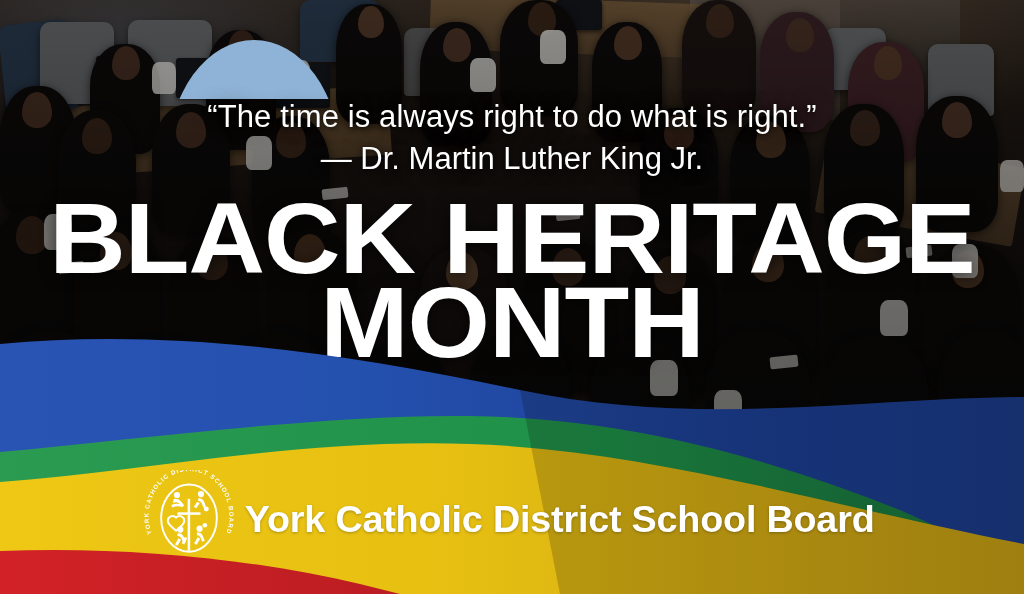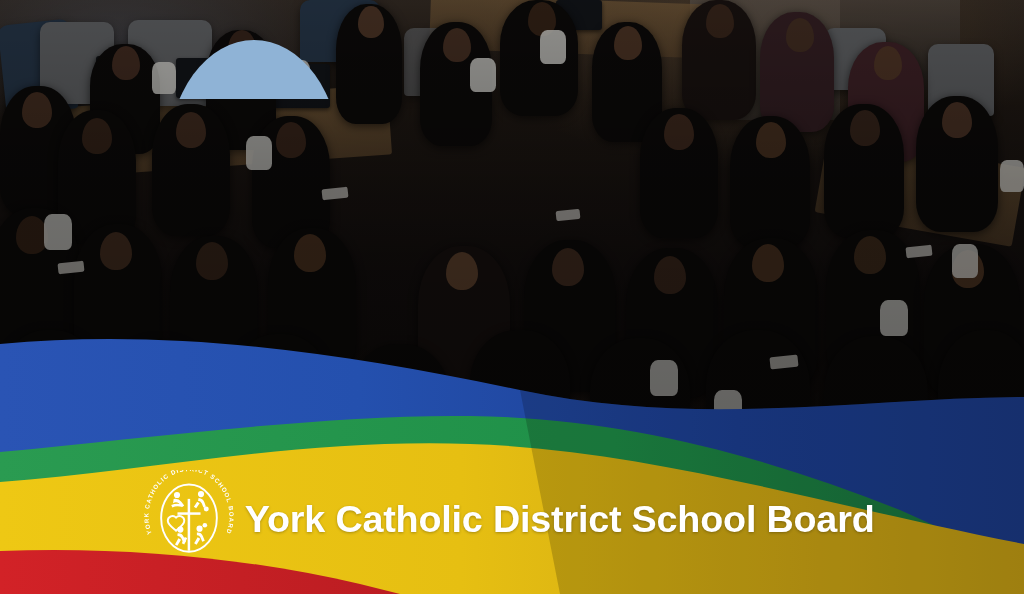--- a/index.html
+++ b/index.html
@@ -264,21 +264,29 @@
 
     <div class="badge-white" style="left:58px;top:262px;width:26px;height:11px;"></div>
     <div class="badge-white" style="left:322px;top:188px;width:26px;height:11px;"></div>
     <div class="badge-white" style="left:556px;top:210px;width:24px;height:10px;"></div>
     <div class="badge-white" style="left:770px;top:356px;width:28px;height:12px;"></div>
     <div class="badge-white" style="left:906px;top:246px;width:26px;height:11px;"></div>
   </div>
 
   <div class="blue-dome"></div>
 
-
+  <div class="quote-wrap">
+    <div class="quote-line">“The time is always right to do what is right.”</div>
+    <div class="quote-attrib">— Dr. Martin Luther King Jr.</div>
+  </div>
+
+  <div class="headline">
+    <span class="l1">BLACK HERITAGE</span>
+    <span class="l2">MONTH</span>
+  </div>
 
   <div class="waves">
     <svg viewBox="0 0 1024 260" preserveAspectRatio="none" xmlns="http://www.w3.org/2000/svg">
       <defs>
         <linearGradient id="gBlue" x1="0" y1="0" x2="1" y2="0">
           <stop offset="0" stop-color="#2a54b4"></stop>
           <stop offset="0.35" stop-color="#2450ae"></stop>
           <stop offset="0.72" stop-color="#1d4095"></stop>
           <stop offset="1" stop-color="#1b3a86"></stop>
         </linearGradient>

